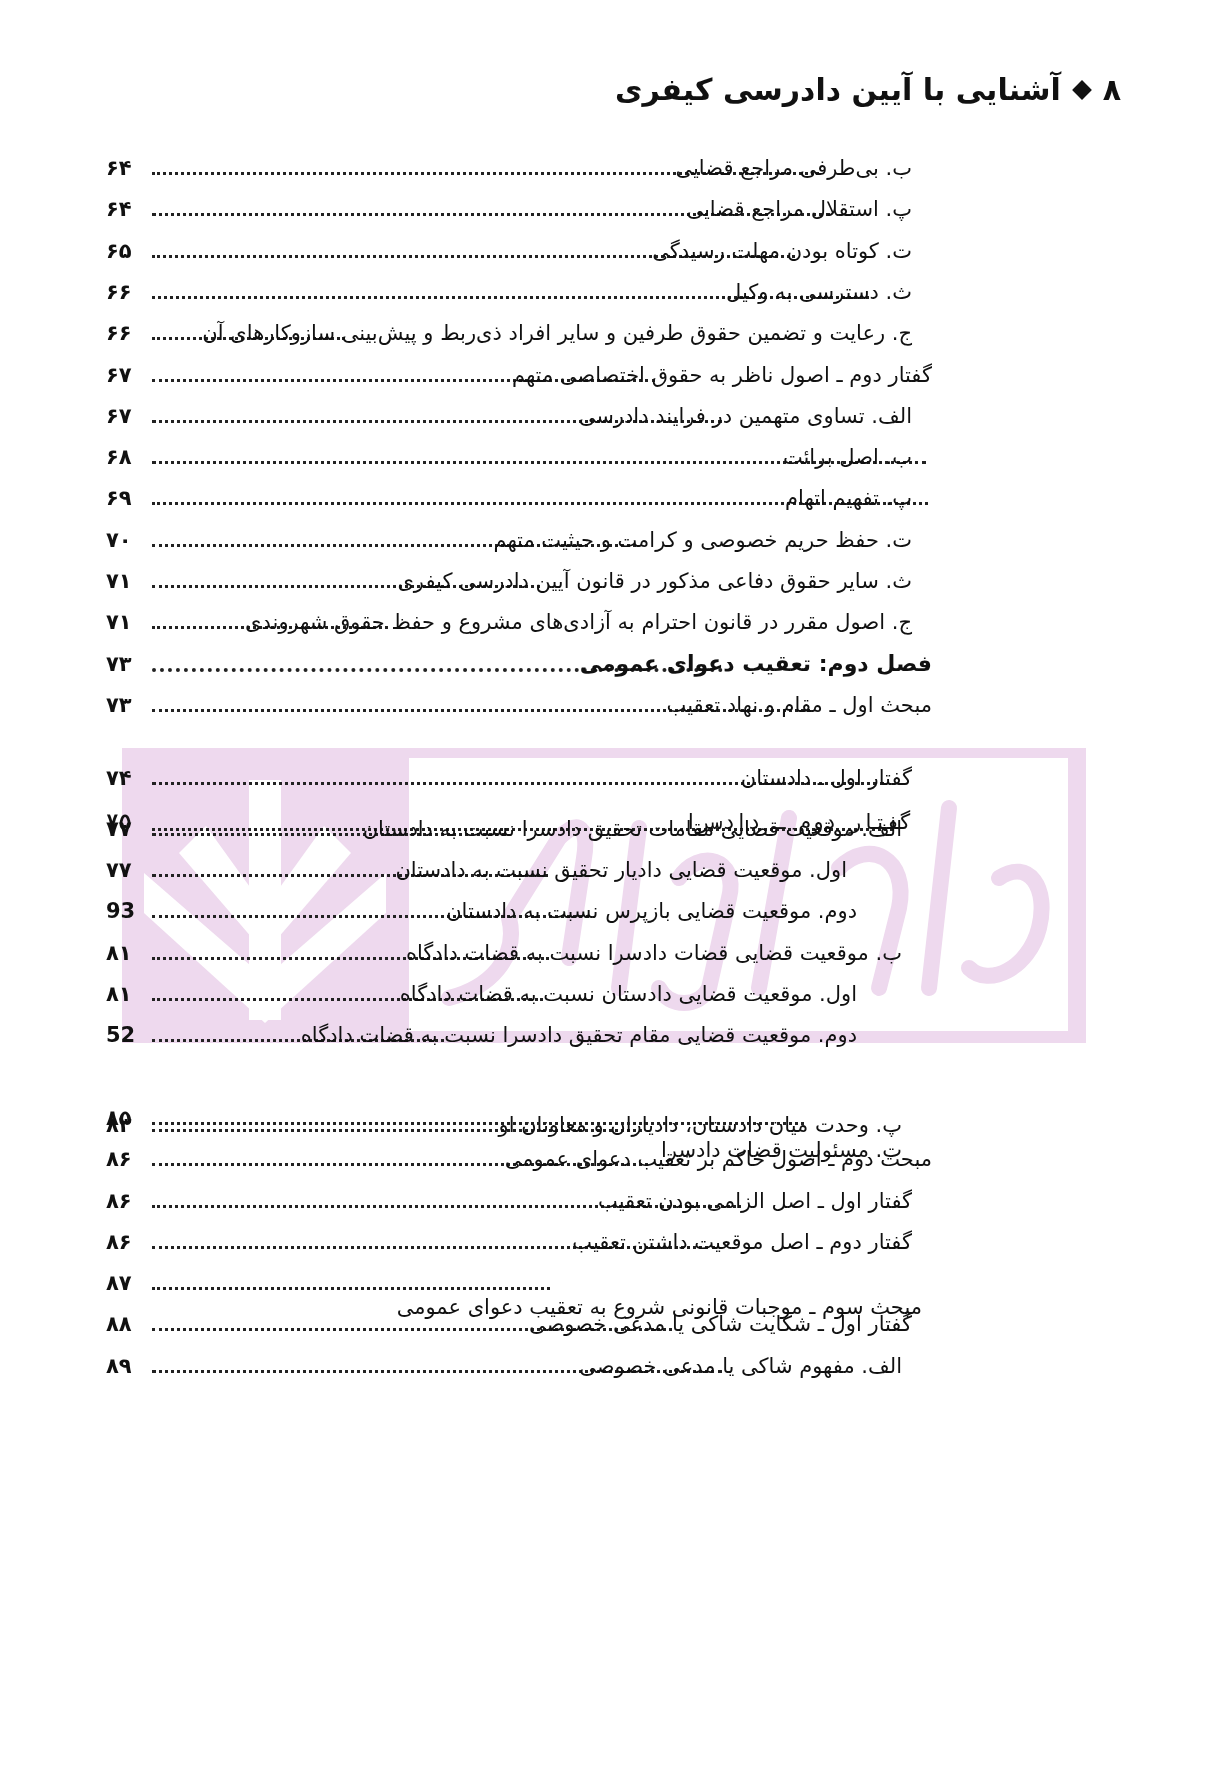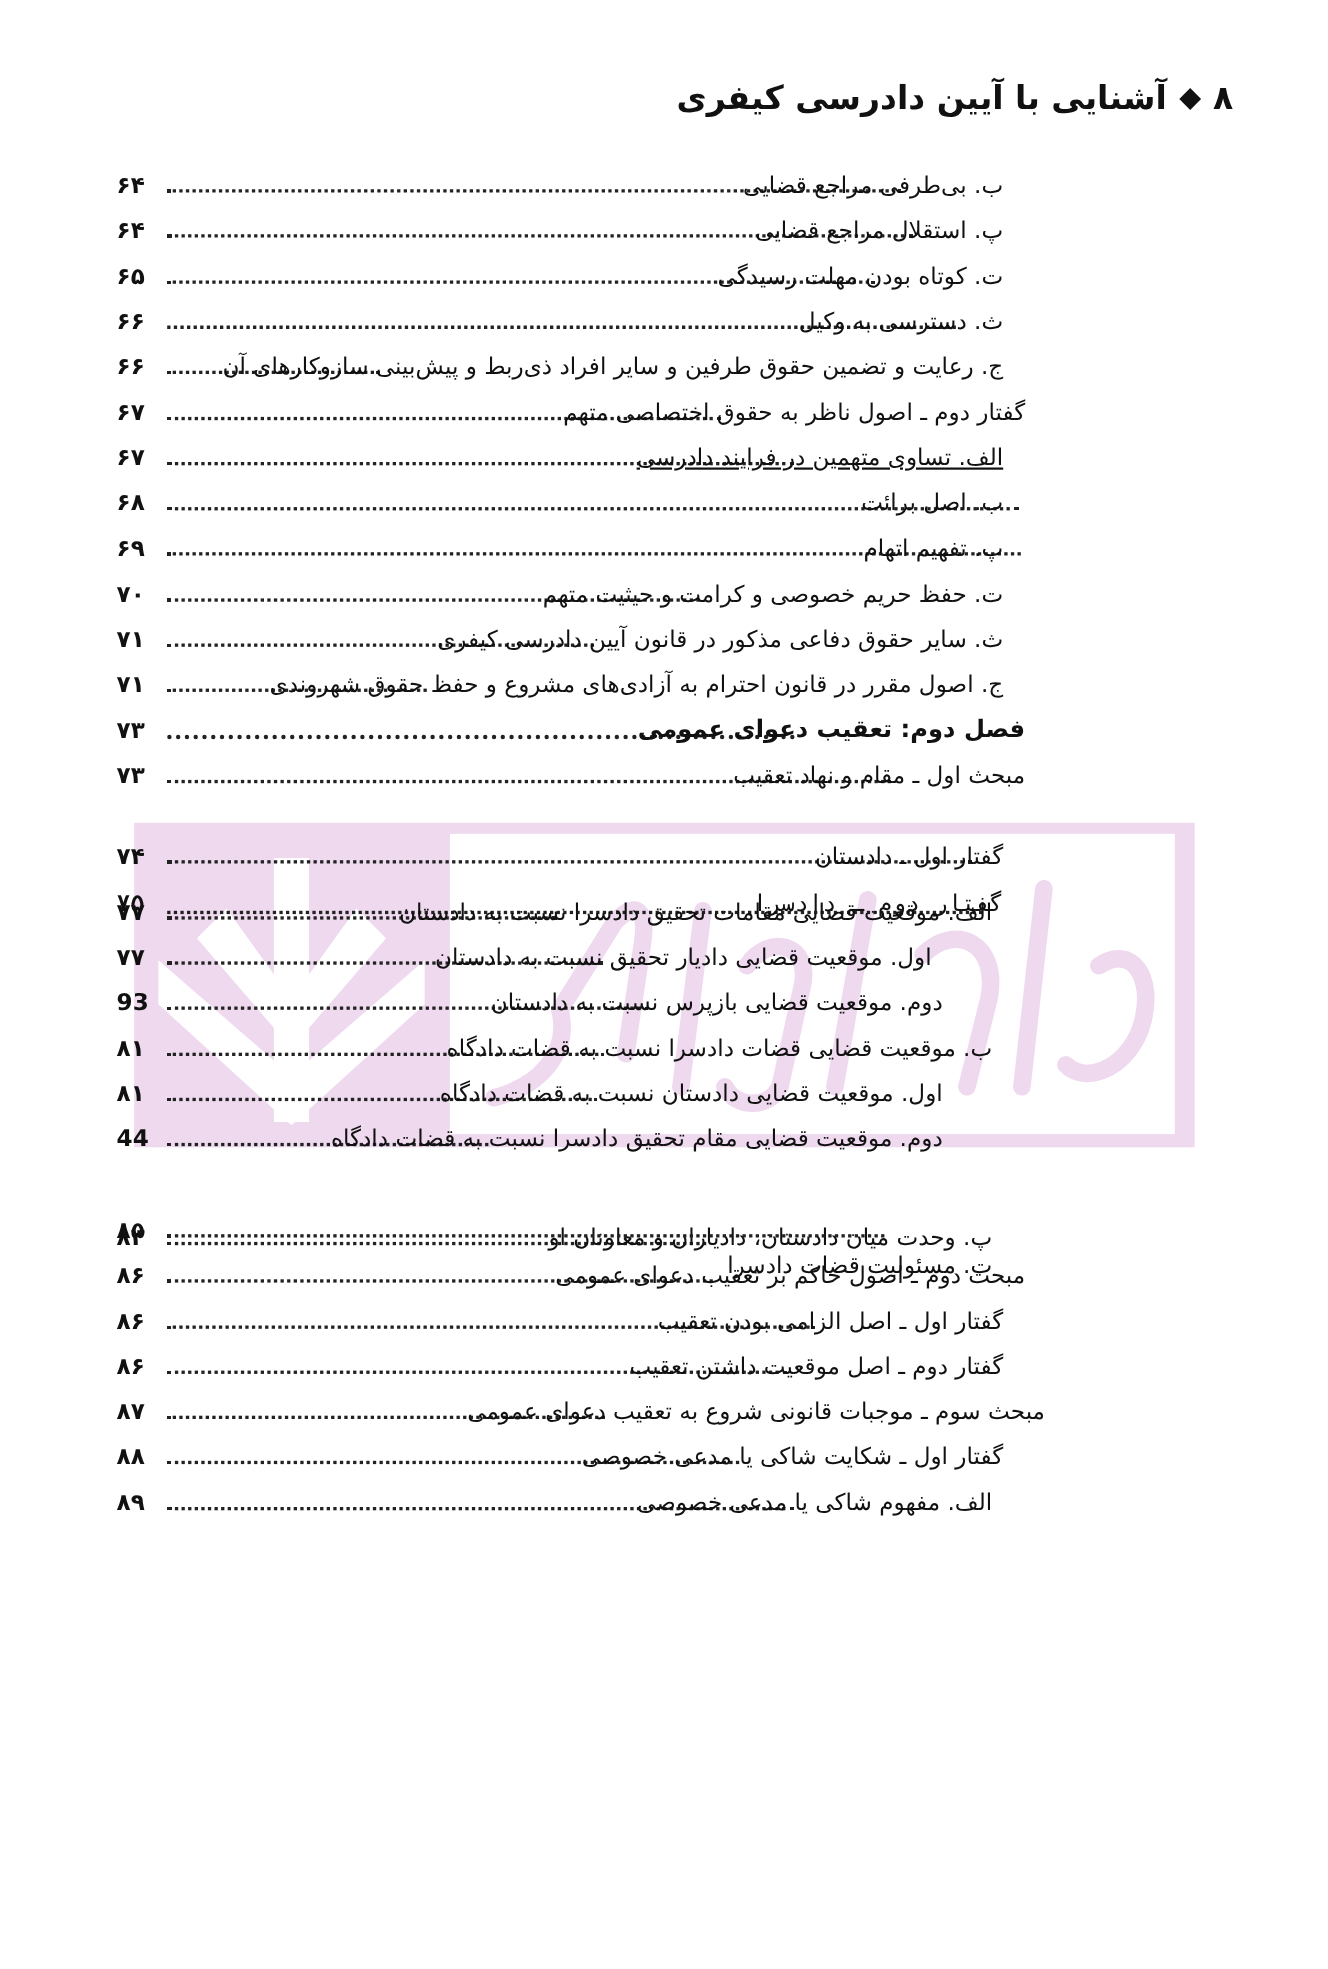--- a/index.html
+++ b/index.html
@@ -162,21 +162,21 @@
       <span class="toc-title" style="right: 142px;">ج. رعایت و تضمین حقوق طرفین و سایر افراد ذی‌ربط و پیش‌بینی سازوکارهای آن</span>
     </div>
     <div class="toc-row" style="top: 357px;">
       <span class="toc-page">۶۷</span>
       <span class="toc-leader" style="width: 503px;"></span>
       <span class="toc-title" style="right: 122px;">گفتار دوم ـ اصول ناظر به حقوق اختصاصی متهم</span>
     </div>
     <div class="toc-row" style="top: 398px;">
       <span class="toc-page">۶۷</span>
       <span class="toc-leader" style="width: 570px;"></span>
-      <span class="toc-title" style="right: 142px; text-decoration: underline;">الف. تساوی متهمین در فرایند دادرسی</span>
+      <span class="toc-title" style="right: 142px;">الف. تساوی متهمین در فرایند دادرسی</span>
     </div>
     <div class="toc-row" style="top: 439px;">
       <span class="toc-page">۶۸</span>
       <span class="toc-leader" style="width: 774px;"></span>
       <span class="toc-title" style="right: 142px;">ب. اصل برائت</span>
     </div>
     <div class="toc-row" style="top: 480px;">
       <span class="toc-page">۶۹</span>
       <span class="toc-leader" style="width: 776px;"></span>
       <span class="toc-title" style="right: 142px;">پ. تفهیم اتهام</span>
@@ -235,21 +235,21 @@
       <span class="toc-page">۸۱</span>
       <span class="toc-leader" style="width: 397px;"></span>
       <span class="toc-title" style="right: 152px;">ب. موقعیت قضایی قضات دادسرا نسبت به قضات دادگاه</span>
     </div>
     <div class="toc-row" style="top: 976px;">
       <span class="toc-page">۸۱</span>
       <span class="toc-leader" style="width: 391px;"></span>
       <span class="toc-title" style="right: 197px;">اول. موقعیت قضایی دادستان نسبت به قضات دادگاه</span>
     </div>
     <div class="toc-row" style="top: 1017px;">
-      <span class="toc-page">44</span>
+      <span class="toc-page">52</span>
       <span class="toc-leader" style="width: 292px;"></span>
       <span class="toc-title" style="right: 197px;">دوم. موقعیت قضایی مقام تحقیق دادسرا نسبت به قضات دادگاه</span>
     </div>
     <div class="toc-row" style="top: 1059px; margin-top: 48px;">
       <span class="toc-page">۸۳</span>
       <span class="toc-leader" style="width: 490px;"></span>
       <span class="toc-title" style="right: 152px;">پ. وحدت میان دادستان، دادیاران و معاونان او</span>
     </div>
     <div class="toc-row" style="top: 1100px;">
       <span class="toc-page">۸۵</span>
@@ -267,21 +267,21 @@
       <span class="toc-title" style="right: 142px;">گفتار اول ـ اصل الزامی بودن تعقیب</span>
     </div>
     <div class="toc-row" style="top: 1224px;">
       <span class="toc-page">۸۶</span>
       <span class="toc-leader" style="width: 563px;"></span>
       <span class="toc-title" style="right: 142px;">گفتار دوم ـ اصل موقعیت داشتن تعقیب</span>
     </div>
     <div class="toc-row" style="top: 1265px;">
       <span class="toc-page">۸۷</span>
       <span class="toc-leader" style="width: 398px;"></span>
-      <span class="toc-title" style="right: 104px;">مبحث سوم ـ موجبات قانونی شروع به تعقیب دعوای عمومی</span>
+      <span class="toc-title" style="right: 132px; margin-top: 24px;">مبحث سوم ـ موجبات قانونی شروع به تعقیب دعوای عمومی</span>
     </div>
     <div class="toc-row" style="top: 1306px;">
       <span class="toc-page">۸۸</span>
       <span class="toc-leader" style="width: 520px;"></span>
       <span class="toc-title" style="right: 142px;">گفتار اول ـ شکایت شاکی یا مدعی خصوصی</span>
     </div>
     <div class="toc-row" style="top: 1348px;">
       <span class="toc-page">۸۹</span>
       <span class="toc-leader" style="width: 570px;"></span>
       <span class="toc-title" style="right: 152px;">الف. مفهوم شاکی یا مدعی خصوصی</span>

